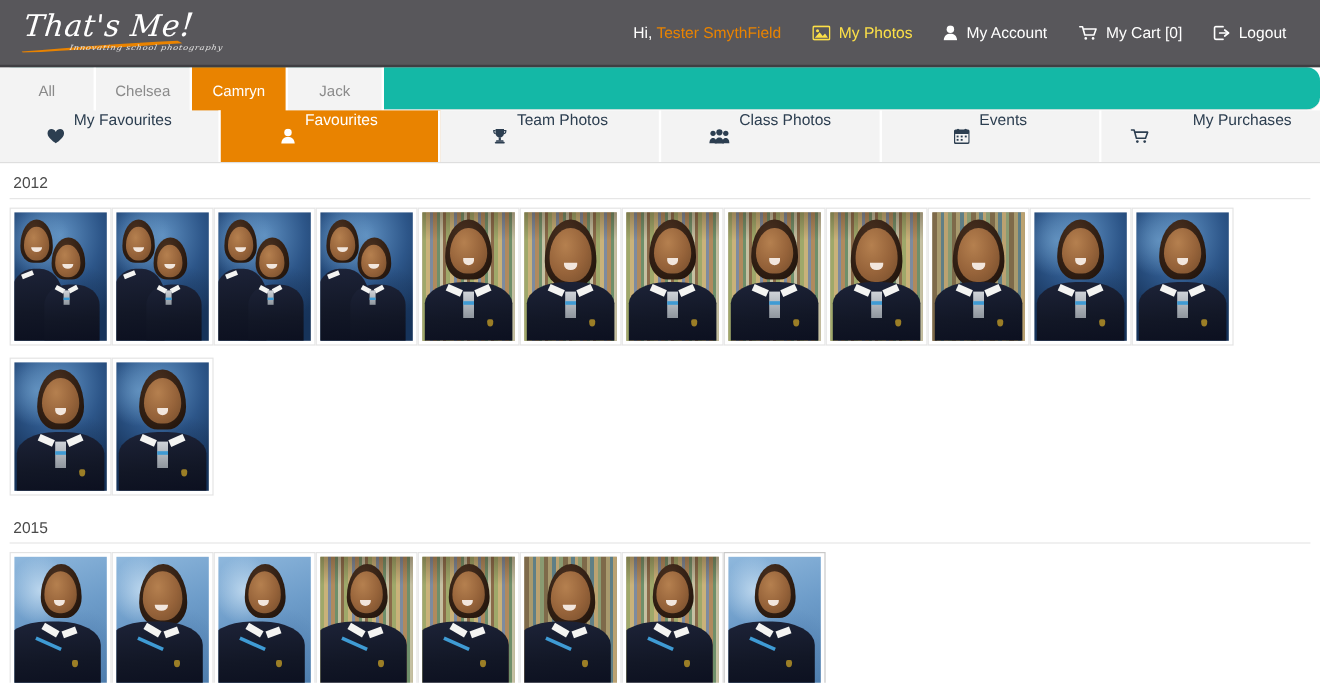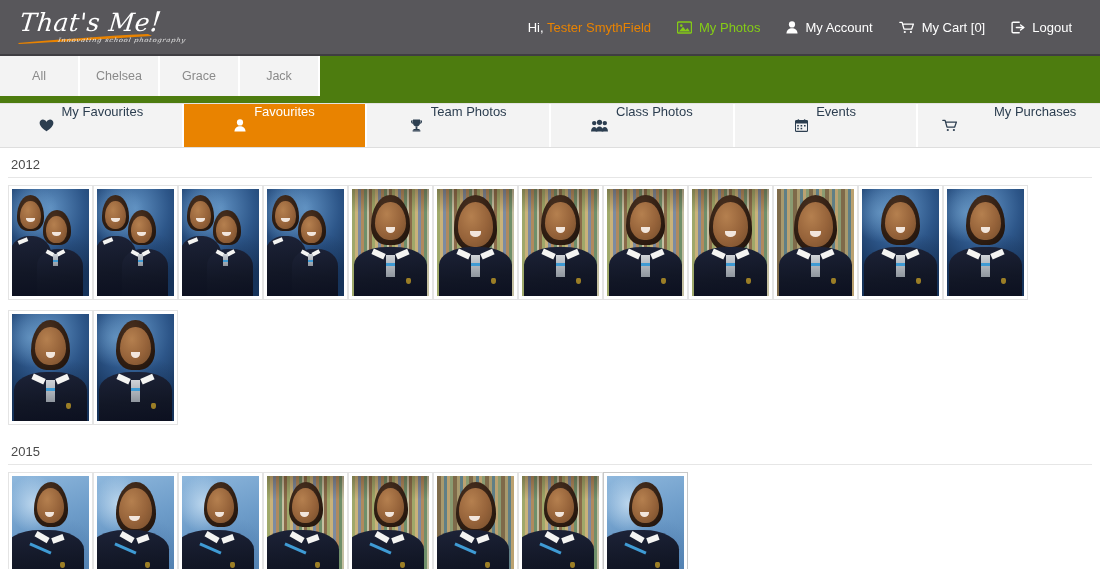--- a/index.html
+++ b/index.html
@@ -62,32 +62,33 @@
     padding-right: 16px;
   }
   .topnav-item {
     display: flex;
     align-items: center;
     gap: 7px;
     color: #ffffff;
     cursor: pointer;
     white-space: nowrap;
   }
-  .topnav-item.active, .topnav-item.active .nv-ico { color: #84cc16; }
+  .topnav-item.active, .topnav-item.active .nv-ico { color: #fde047; }
   .greet { color: #ffffff; }
   .greet b { color: #e98300; font-weight: normal; }
   .nv-ico { display: inline-flex; align-items: center; color: #ffffff; }
   .nv-ico svg { display: block; }
 
   
   .childtabs {
-    height: 48px;
+    height: 36px;
     display: flex;
-    background: #4d7c0f;
+    background: #14b8a6;
     border-bottom: 1px solid #e3e3e3;
+    border-radius: 11px;
   }
   .ctab {
     width: 80px;
     height: 40px;
     background: #f3f3f3;
     border-right: 2px solid #ffffff;
     display: flex;
     align-items: center;
     justify-content: center;
     font-size: 12.5px;
@@ -307,22 +308,22 @@
   </div>
 </div>
 
 <div class="childtabs">
   <div class="ctab">
     <span>All</span>
   </div>
   <div class="ctab">
     <span>Chelsea</span>
   </div>
-  <div class="ctab">
-    <span>Grace</span>
+  <div class="ctab active">
+    <span>Camryn</span>
   </div>
   <div class="ctab">
     <span>Jack</span>
   </div>
 </div>
 
 <div class="catnav">
 
   <div class="cat">
     <span class="cat-ico">

